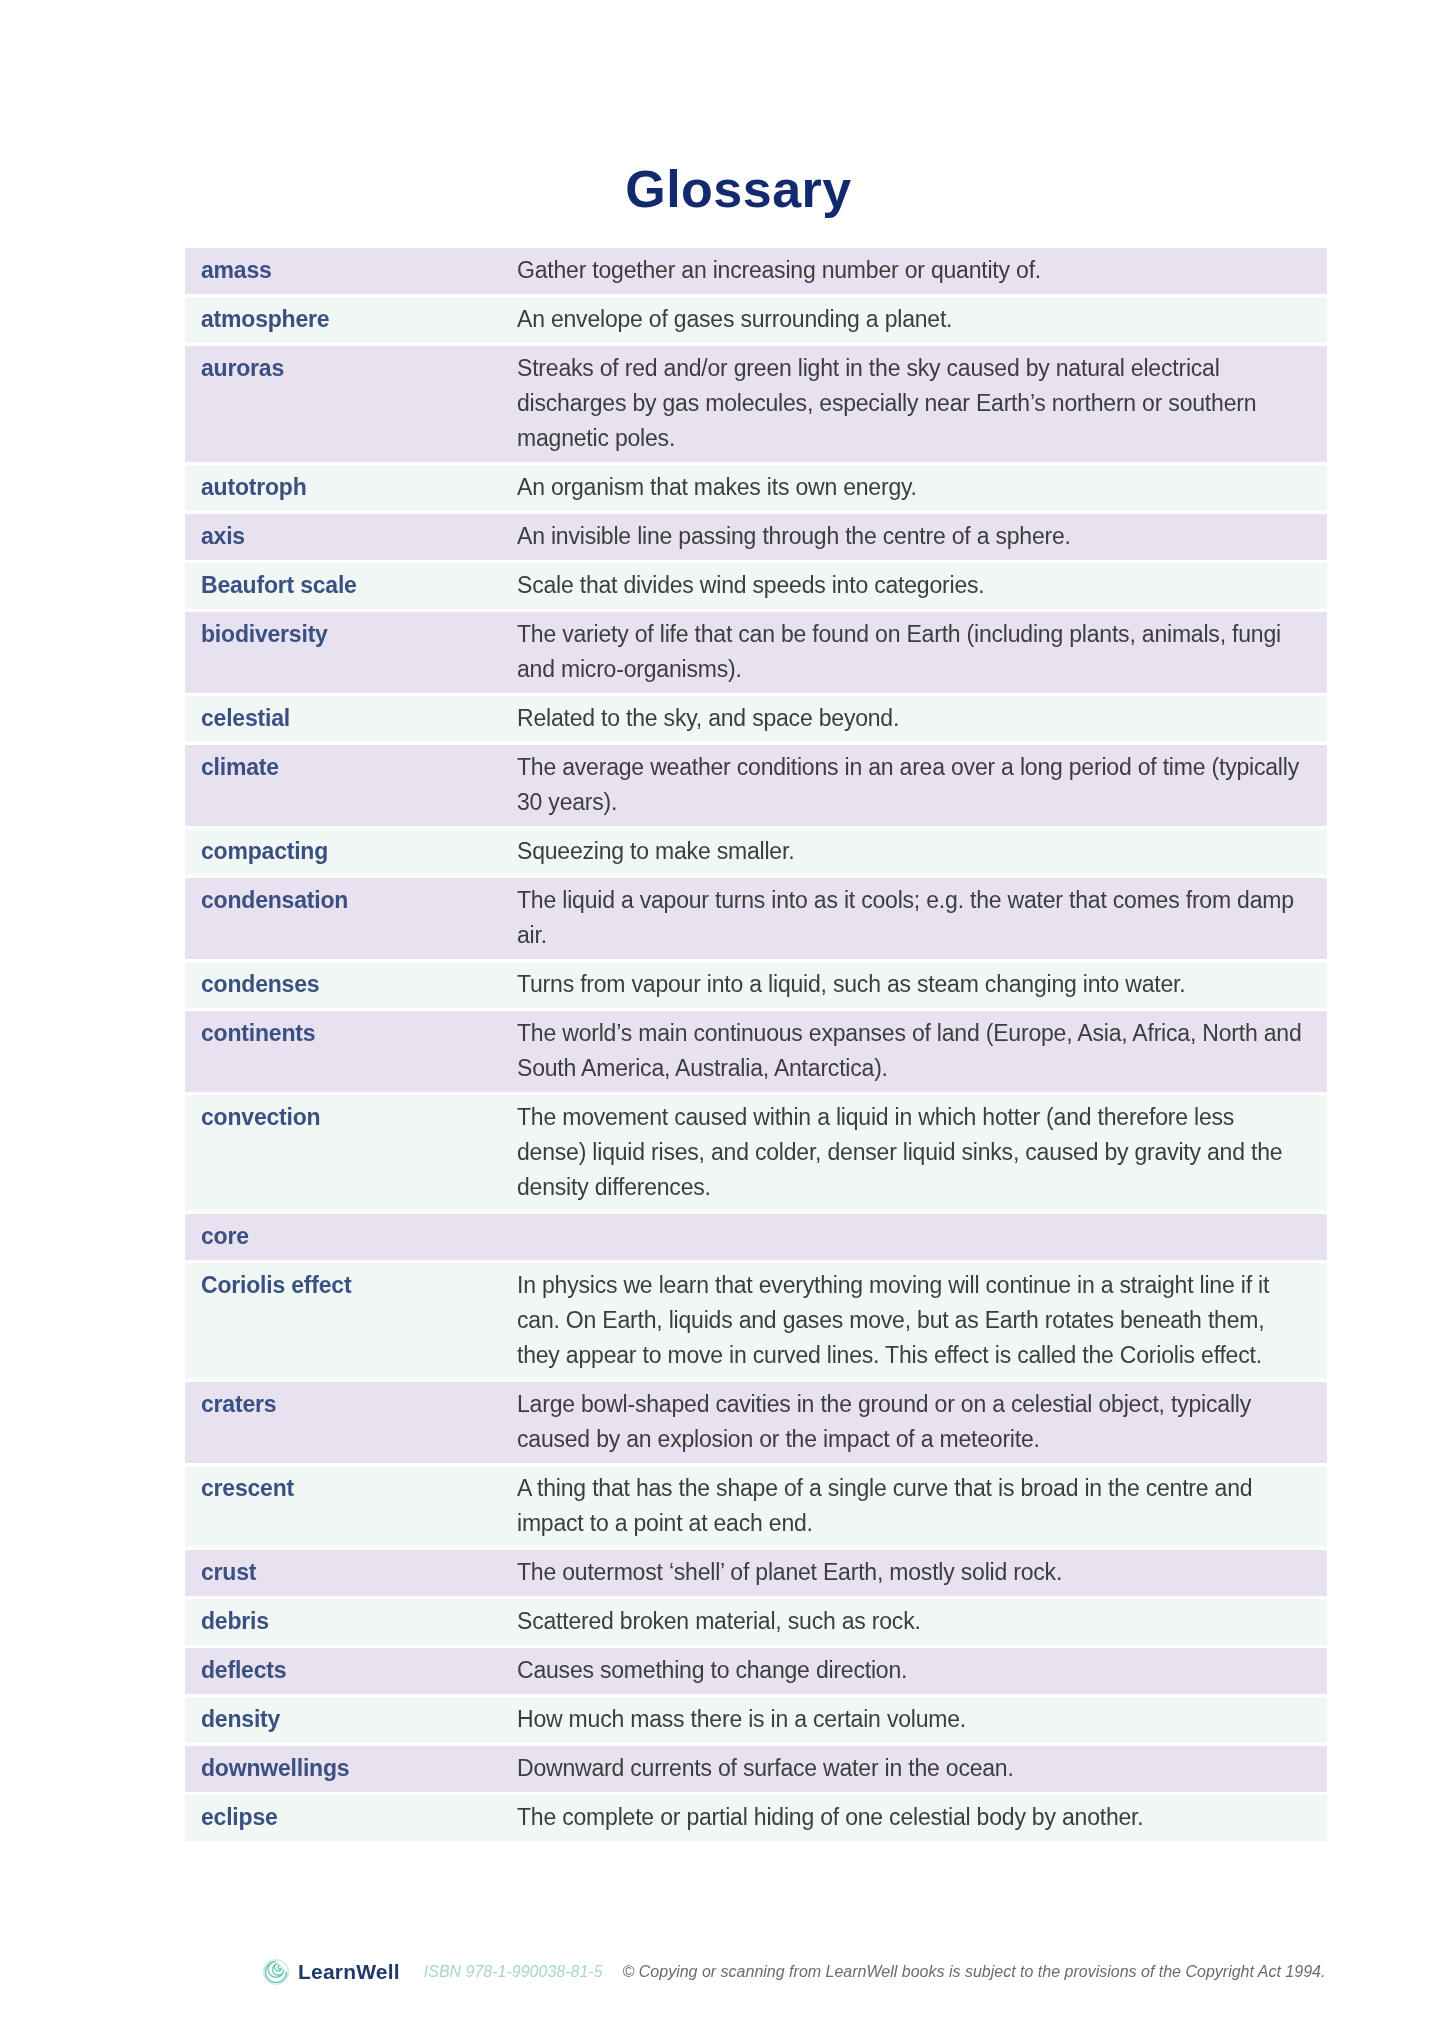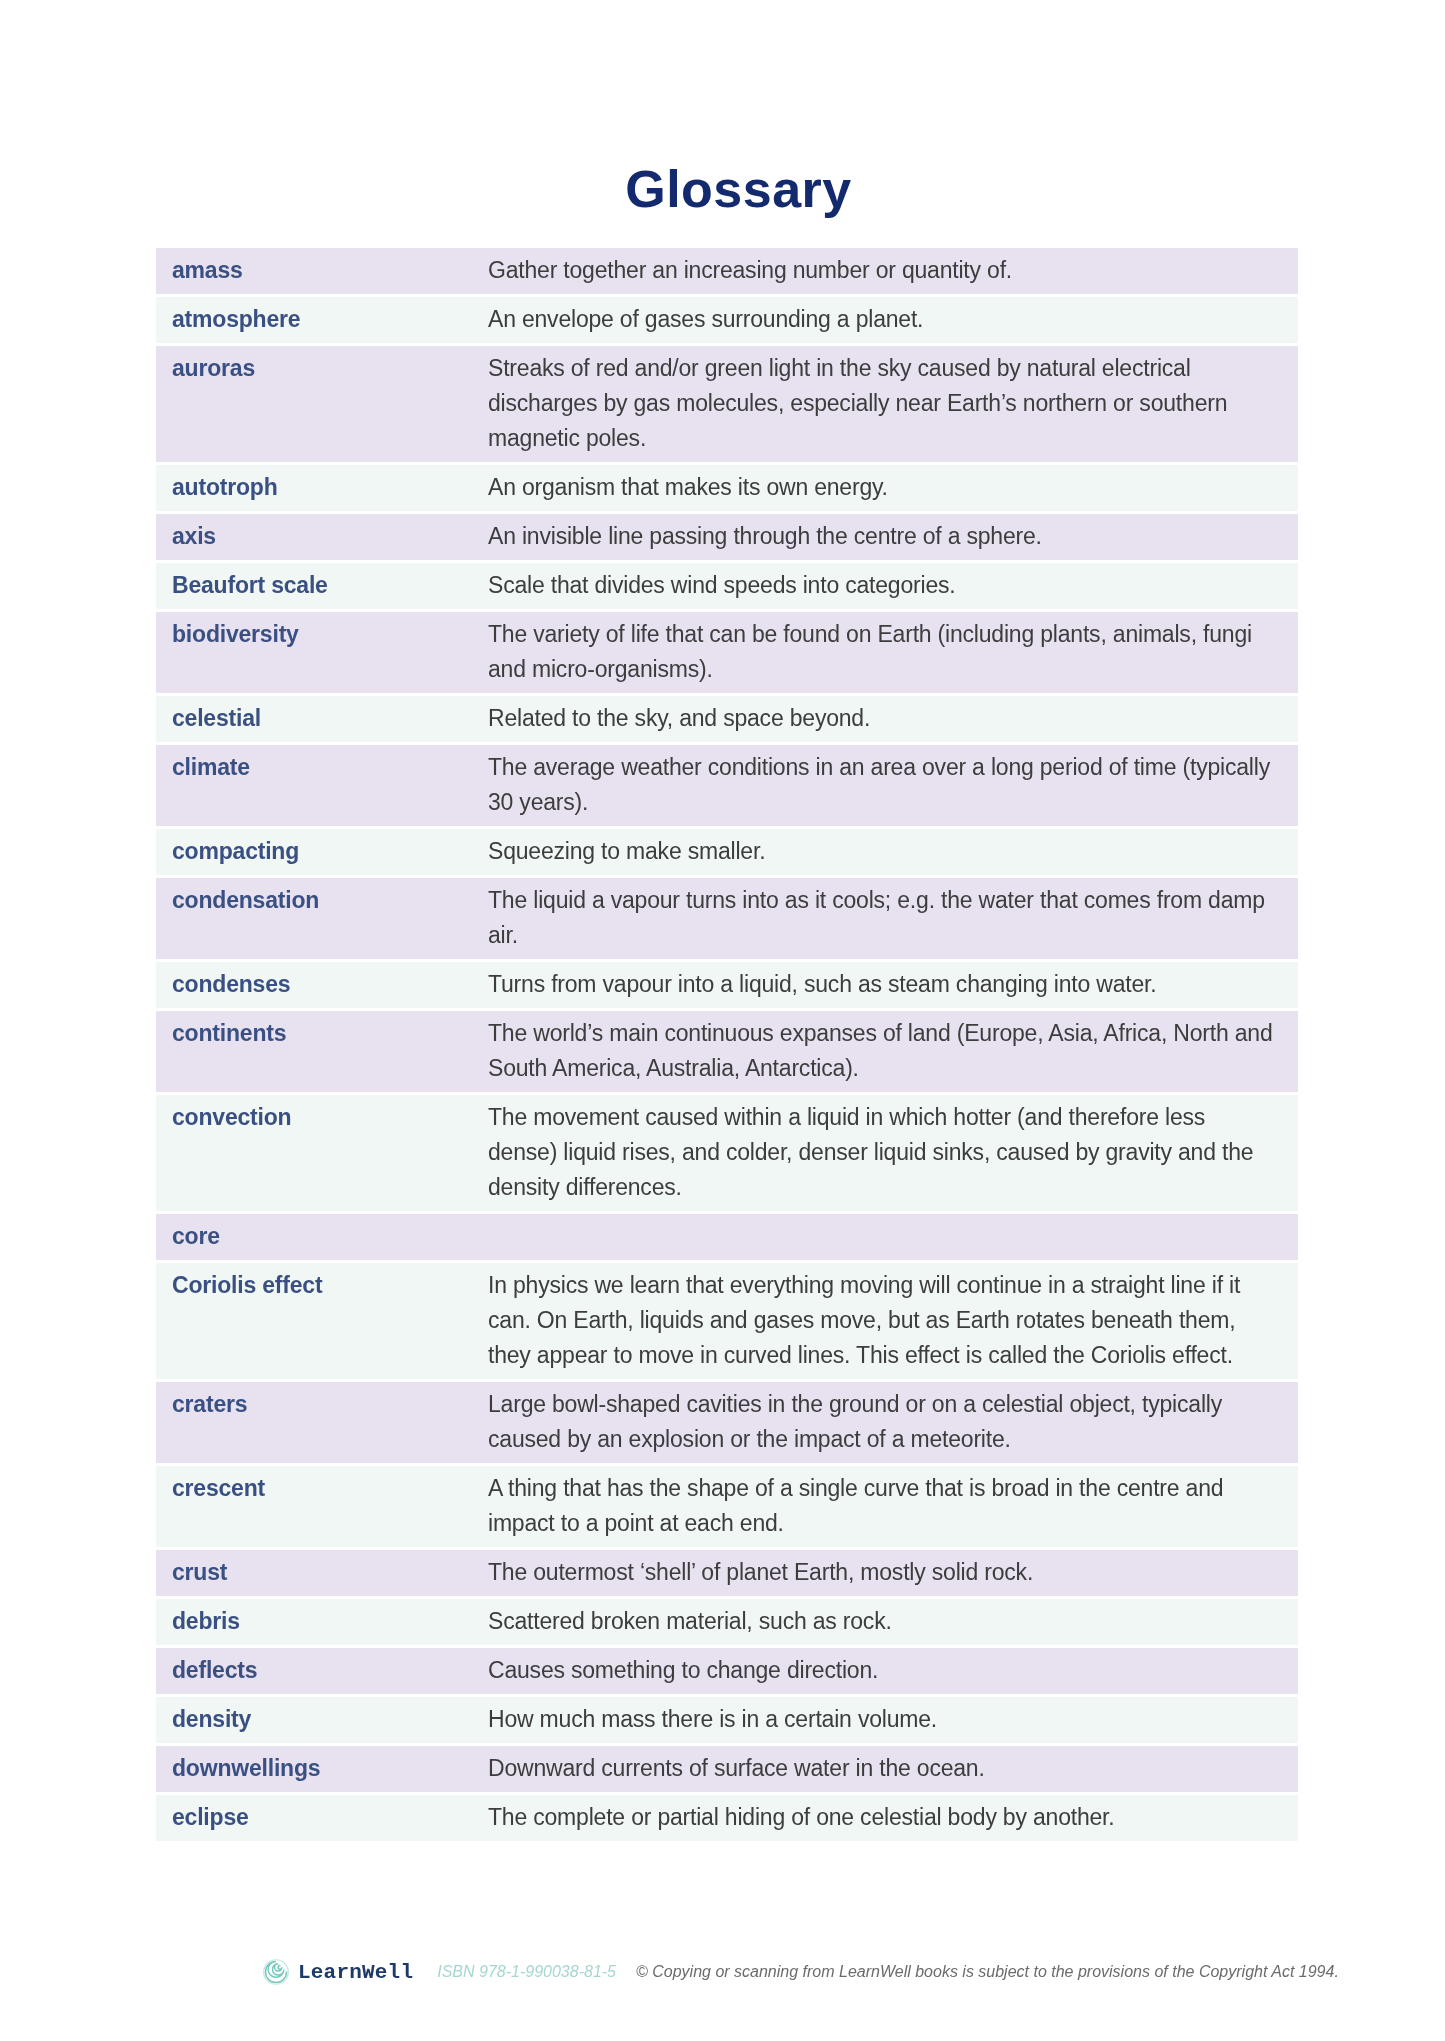--- a/index.html
+++ b/index.html
@@ -20,21 +20,21 @@
     margin-top: 162px;
     text-align: center;
     font-size: 52px;
     line-height: 54px;
     font-weight: 800;
     color: #132a6e;
     letter-spacing: 0.5px;
   }
   .glossary {
     position: absolute;
-    left: 156px;
+    left: 185px;
     top: 248px;
     width: 1142px;
   }
   .row {
     display: flex;
     align-items: flex-start;
     margin-bottom: 3px;
     padding: 5px 0 6px 0;
   }
   .row:nth-child(odd)  { background: #e7e1f0; }
@@ -70,21 +70,20 @@
     width: 28px;
     height: 28px;
     margin-right: 8px;
   }
   .brand {
     font-size: 21px;
     font-weight: 600;
     color: #1f3a68;
     letter-spacing: 0.2px;
     margin-right: 24px;
-    font-family: Liberation Mono, monospace;
   }
   .isbn {
     font-size: 16px;
     font-style: italic;
     color: #a5d6d0;
     margin-right: 20px;
   }
   .copyright {
     font-size: 16px;
     font-style: italic;

